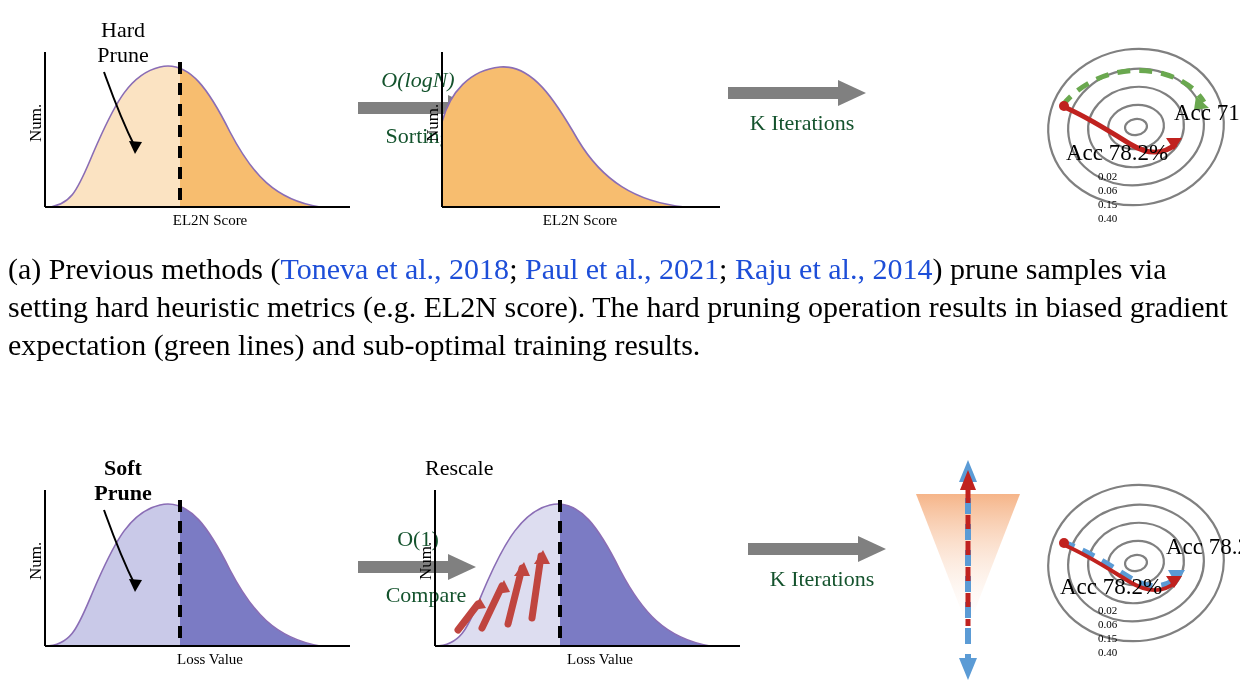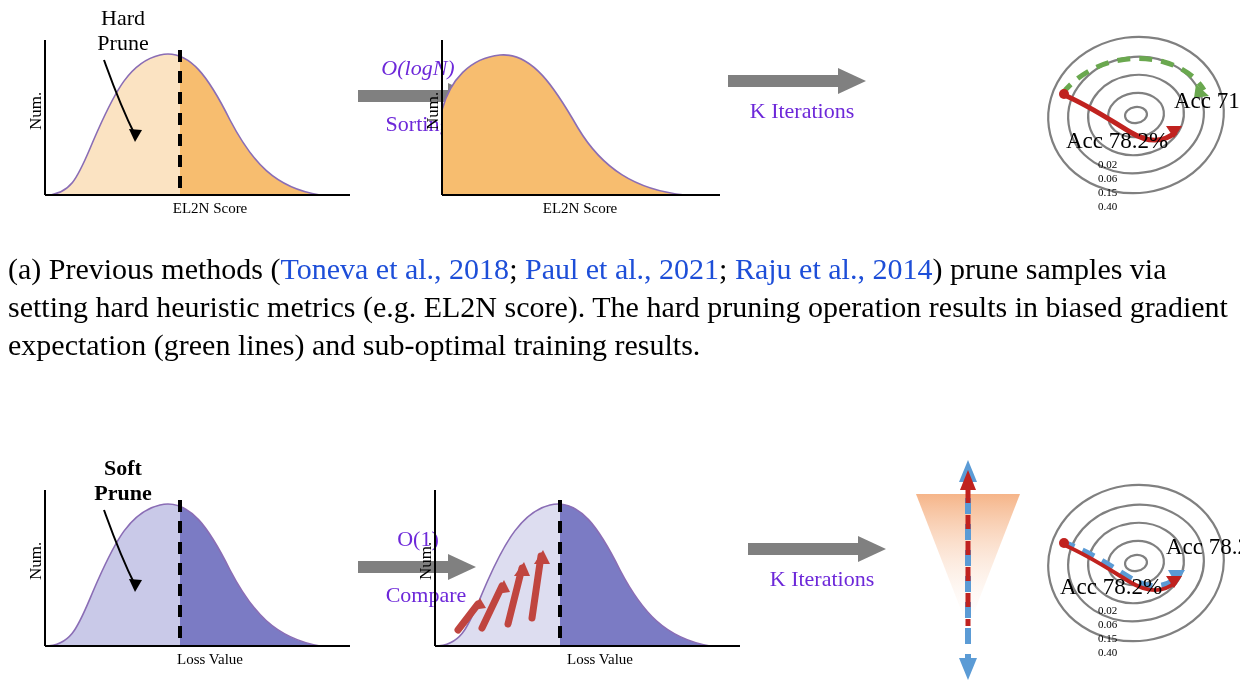--- a/index.html
+++ b/index.html
@@ -19,21 +19,21 @@
     position: absolute;
     left: 0; top: 0;
     width: 1240px;
     height: 682px;
   }
   .row {
     position: absolute;
     left: 0;
     width: 1240px;
   }
-  #row-a { top: 0; height: 230px; }
+  #row-a { top: 12px; height: 230px; }
   #row-b { top: 448px; height: 234px; }
 
   .panel {
     position: absolute;
   }
 
   
   #caption {
     position: absolute;
     left: 8px;
@@ -69,21 +69,21 @@
     font-family: "Liberation Serif", serif;
     color: #000;
     white-space: nowrap;
     text-align: center;
     line-height: 25px;
   }
   .arrow-label {
     position: absolute;
     font-size: 22px;
     font-family: "Liberation Serif", serif;
-    color: #6d28d9;
+    color: #14532d;
     white-space: nowrap;
     text-align: center;
     line-height: 26px;
   }
   .arrow-label .mono { font-style: italic; }
   .acc {
     position: absolute;
     font-size: 23px;
     font-family: "Liberation Serif", serif;
     color: #000;
@@ -259,20 +259,21 @@
           <line x1="98" y1="166" x2="112" y2="110"></line>
           <line x1="122" y1="160" x2="131" y2="98"></line>
         </g>
         <g fill="#c0453f">
           <polygon points="70,140 62,152 76,150"></polygon>
           <polygon points="94,122 86,136 100,134"></polygon>
           <polygon points="114,104 104,118 120,118"></polygon>
           <polygon points="133,92 124,106 140,106"></polygon>
         </g>
       </svg>
+      <div class="annot" style="left:15px; top:-3px; width:140px; text-align:left;">Rescale</div>
       <div class="ylabel" style="left:6px; top:122px;">Num.</div>
       <div class="axis-label" style="left:90px; top:193px; width:200px;">Loss Value</div>
     </div>
 
     <div class="panel" style="left:742px; top:88px; width:160px; height:80px;">
       <svg width="140" height="26" viewBox="0 0 140 26" style="position:absolute; left:6px; top:0px;">
         <rect x="0" y="7" width="112" height="12" fill="#808080"></rect>
         <polygon points="110,0 138,13 110,26" fill="#808080"></polygon>
       </svg>
       <div class="arrow-label" style="left:0; top:30px; width:160px;">K Iterations</div>

